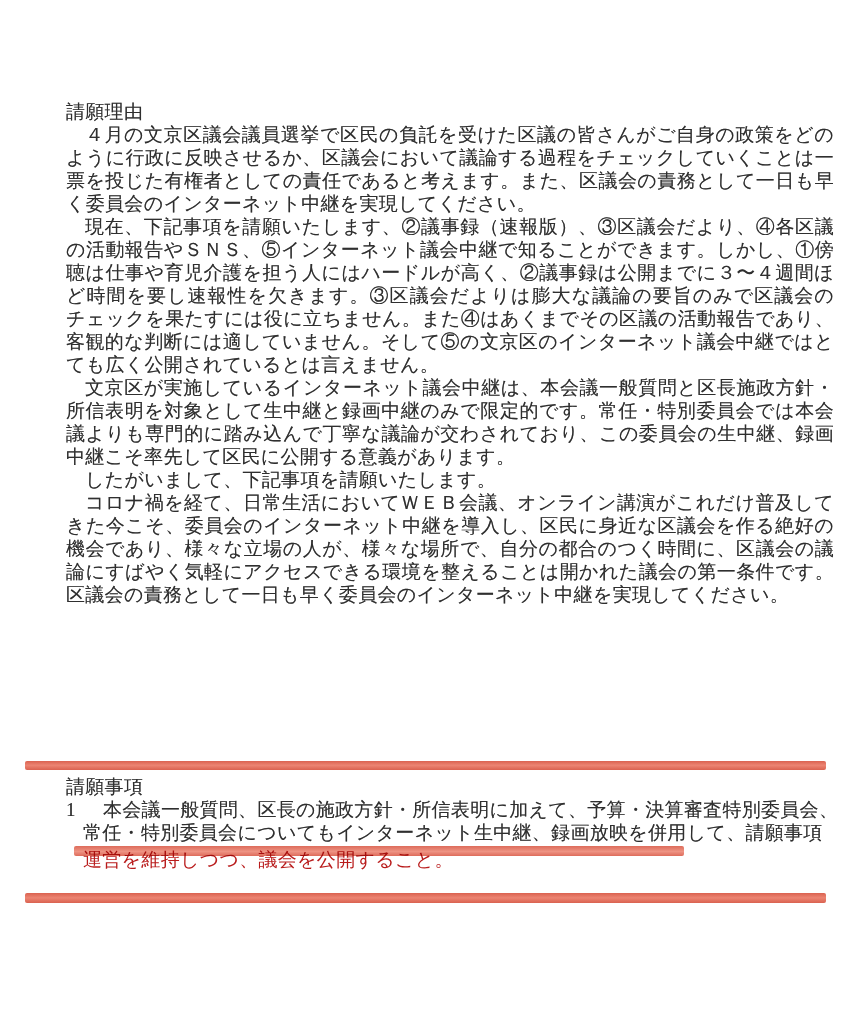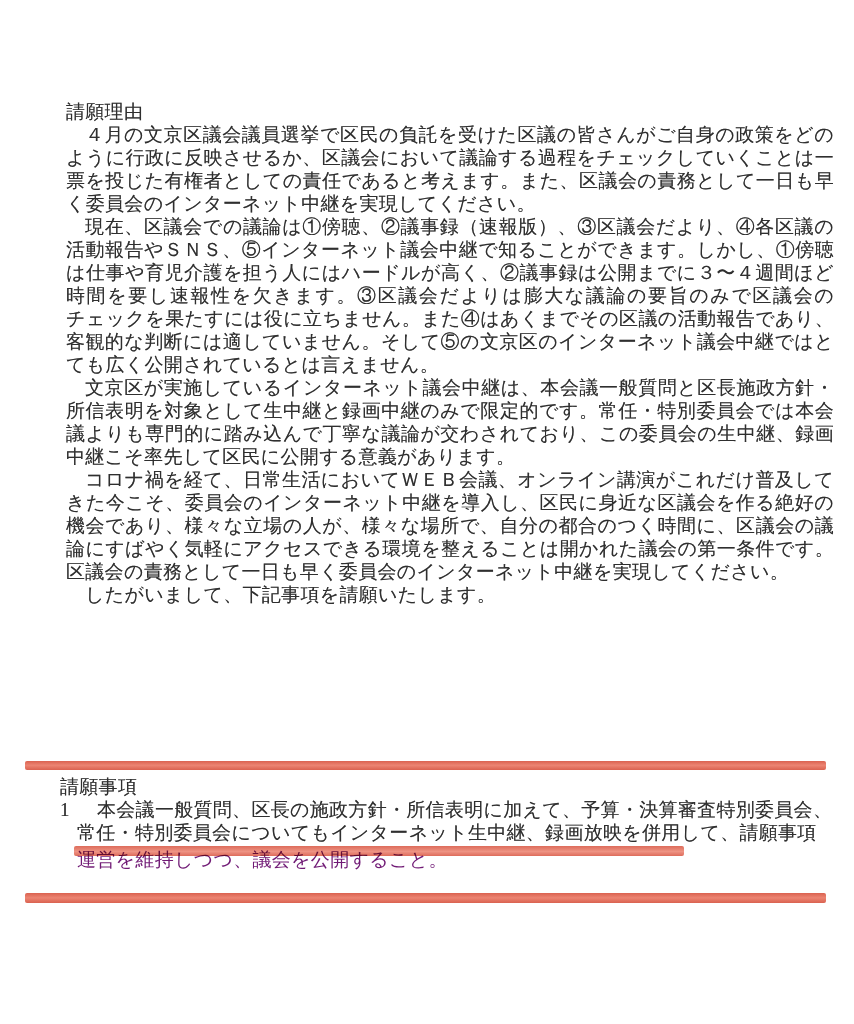--- a/index.html
+++ b/index.html
@@ -37,41 +37,41 @@
   }
   .reason-block p {
     margin: 0;
     text-indent: 1em;
     word-break: normal;
     line-break: strict;
   }
   
   .items-block {
     position: absolute;
-    left: 60px;
+    left: 66px;
     top: 775px;
     width: 768px;
     font-size: 19px;
     line-height: 23px;
     letter-spacing: 0.3px;
     text-shadow: 0 0 0.4px rgba(40,40,40,0.45);
   }
   .items-heading {
     height: 23px;
   }
   .item-line {
     height: 23px;
     white-space: nowrap;
   }
   .item-line.indent {
     padding-left: 17px;
   }
   .item-line.faded {
     margin-top: 4px;
-    color: #701a75;
+    color: #b91c1c;
     text-shadow: none;
   }
   .item-num {
     display: inline-block;
     width: 37px;
   }
   
   .red-bar {
     position: absolute;
     border-radius: 2px;
@@ -98,24 +98,24 @@
   }
 </style>
 </head>
 <body>
 
 <div class="page">
 
   <div class="reason-block">
     <h2>請願理由</h2>
     <p>４月の文京区議会議員選挙で区民の負託を受けた区議の皆さんがご自身の政策をどのように行政に反映させるか、区議会において議論する過程をチェックしていくことは一票を投じた有権者としての責任であると考えます。また、区議会の責務として一日も早く委員会のインターネット中継を実現してください。</p>
-    <p>現在、区議会での議論は①傍聴、②議事録（速報版）、③区議会だより、④各区議の活動報告やＳＮＳ、⑤インターネット議会中継で知ることができます。しかし、①傍聴は仕事や育児介護を担う人にはハードルが高く、②議事録は公開までに３〜４週間ほど時間を要し速報性を欠きます。③区議会だよりは膨大な議論の要旨のみで区議会のチェックを果たすには役に立ちません。また④はあくまでその区議の活動報告であり、客観的な判断には適していません。そして⑤の文京区のインターネット議会中継ではとても広く公開されているとは言えません。</p>
+    <p>現在、下記事項を請願いたします、②議事録（速報版）、③区議会だより、④各区議の活動報告やＳＮＳ、⑤インターネット議会中継で知ることができます。しかし、①傍聴は仕事や育児介護を担う人にはハードルが高く、②議事録は公開までに３〜４週間ほど時間を要し速報性を欠きます。③区議会だよりは膨大な議論の要旨のみで区議会のチェックを果たすには役に立ちません。また④はあくまでその区議の活動報告であり、客観的な判断には適していません。そして⑤の文京区のインターネット議会中継ではとても広く公開されているとは言えません。</p>
     <p>文京区が実施しているインターネット議会中継は、本会議一般質問と区長施政方針・所信表明を対象として生中継と録画中継のみで限定的です。常任・特別委員会では本会議よりも専門的に踏み込んで丁寧な議論が交わされており、この委員会の生中継、録画中継こそ率先して区民に公開する意義があります。</p>
+    <p>したがいまして、下記事項を請願いたします。</p>
     <p>コロナ禍を経て、日常生活においてＷＥＢ会議、オンライン講演がこれだけ普及してきた今こそ、委員会のインターネット中継を導入し、区民に身近な区議会を作る絶好の機会であり、様々な立場の人が、様々な場所で、自分の都合のつく時間に、区議会の議論にすばやく気軽にアクセスできる環境を整えることは開かれた議会の第一条件です。区議会の責務として一日も早く委員会のインターネット中継を実現してください。</p>
-    <p>したがいまして、下記事項を請願いたします。</p>
   </div>
 
   <div class="red-bar bar-top" style="background: linear-gradient(rgb(218, 98, 80) 0%, rgb(236, 132, 114) 48%, rgb(218, 98, 80) 100%);"></div>
 
   <div class="items-block">
     <div class="items-heading">請願事項</div>
     <div class="item-line">
       <span class="item-num">1</span><span>本会議一般質問、区長の施政方針・所信表明に加えて、予算・決算審査特別委員会、</span>
     </div>
     <div class="item-line indent">常任・特別委員会についてもインターネット生中継、録画放映を併用して、請願事項</div>

